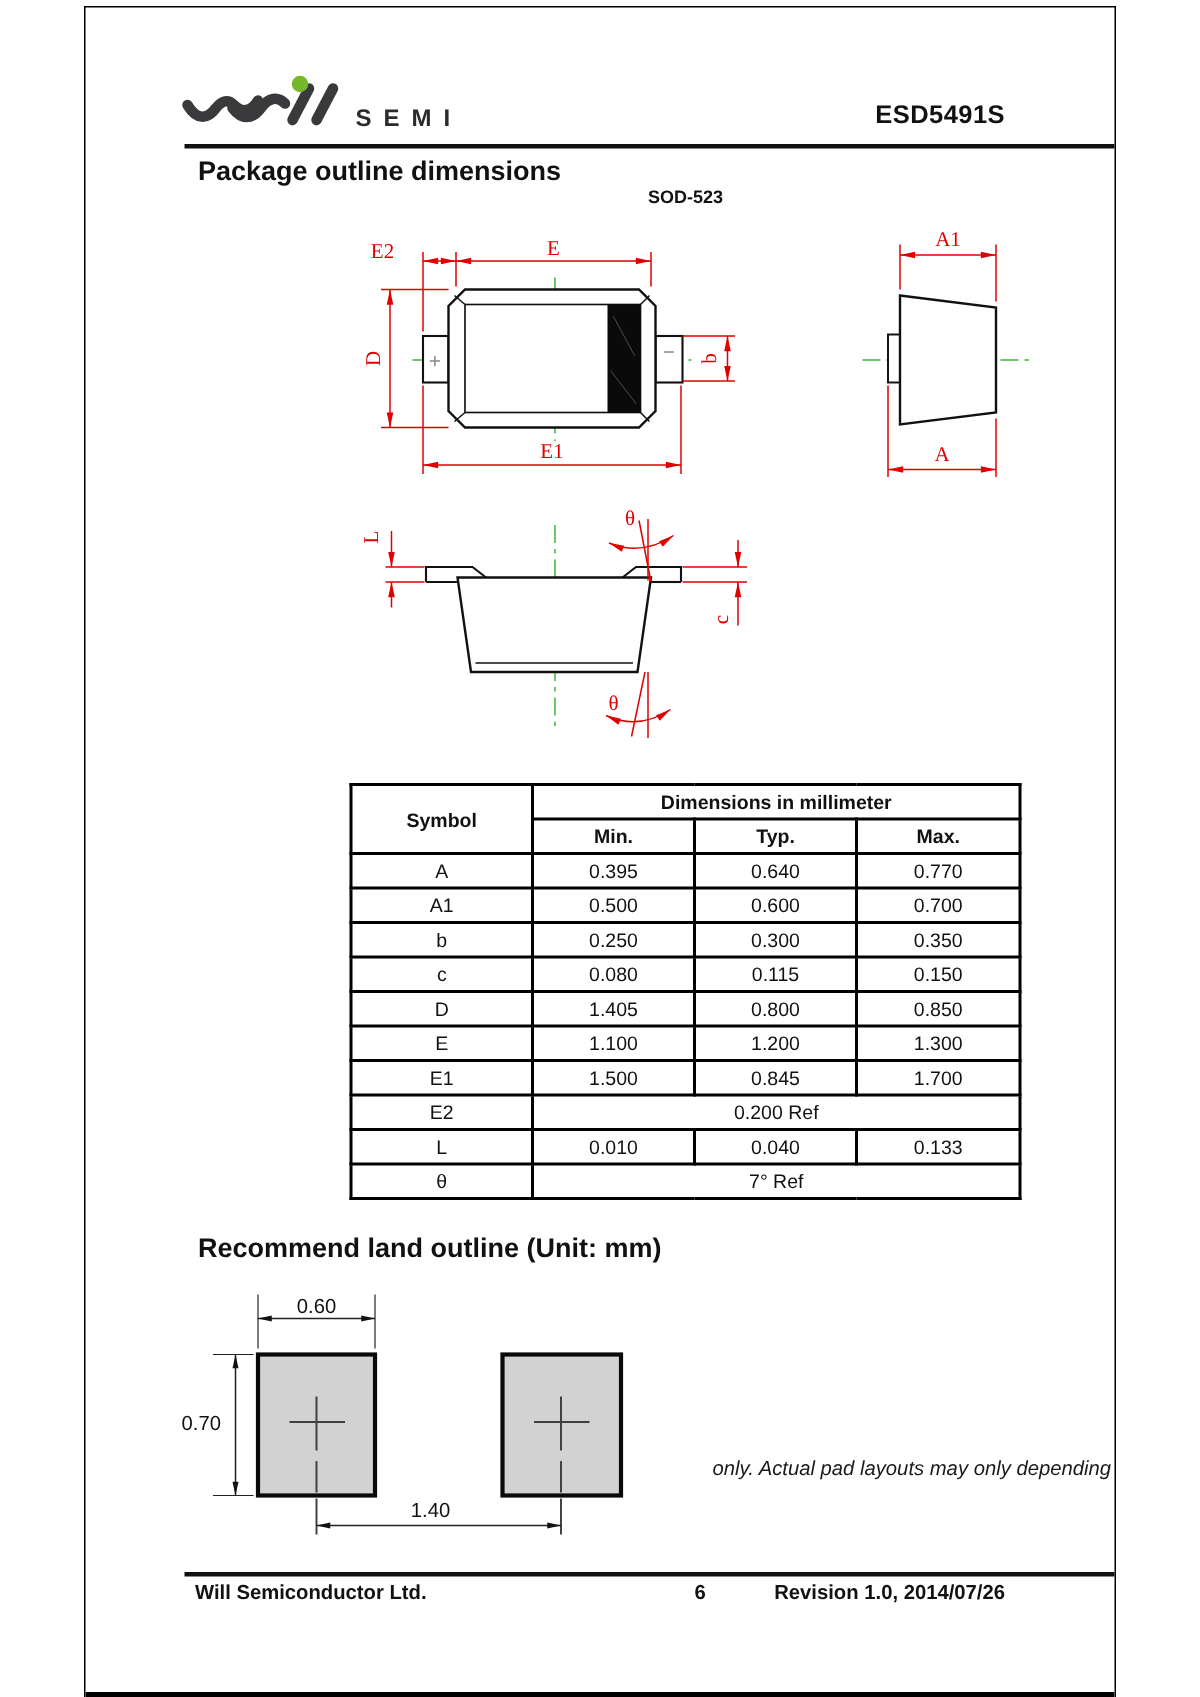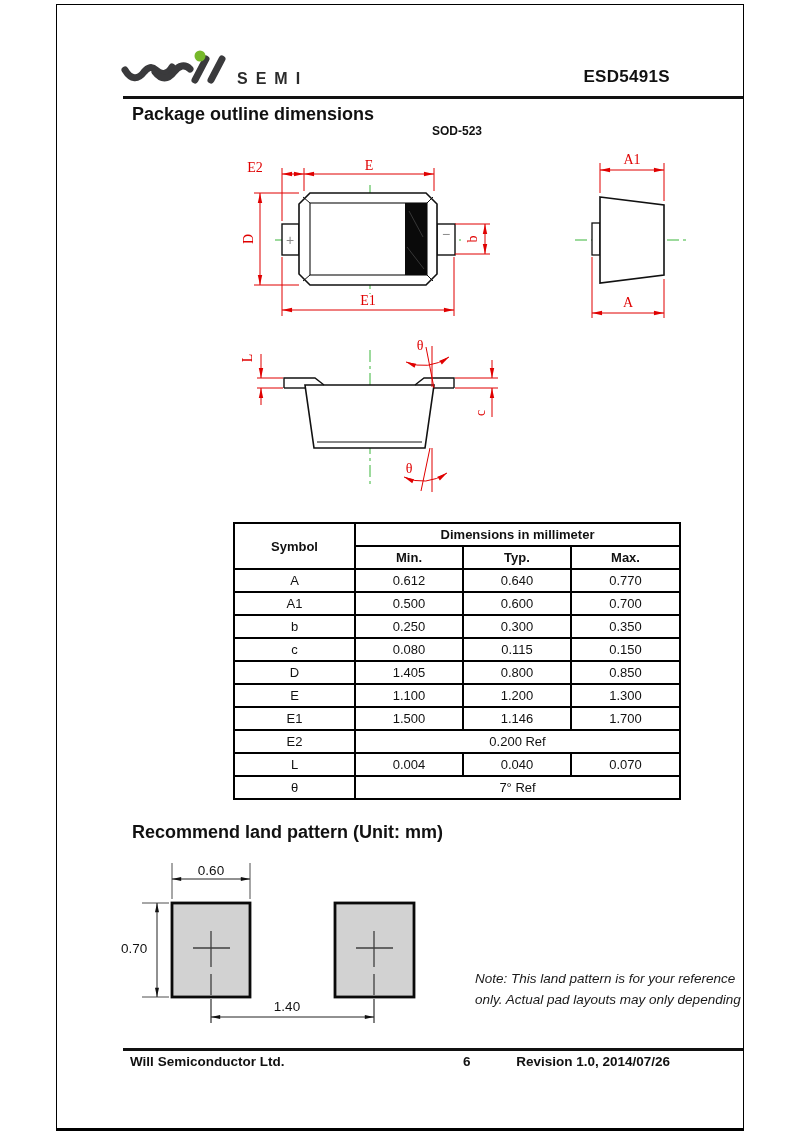--- a/index.html
+++ b/index.html
@@ -171,21 +171,21 @@
         </tr>
         <tr>
           <th>Min.</th>
           <th>Typ.</th>
           <th>Max.</th>
         </tr>
       </thead>
       <tbody>
           <tr>
             <td>A</td>
-            <td>0.612</td>
+            <td>0.395</td>
             <td>0.640</td>
             <td>0.770</td>
           </tr>
           <tr>
             <td>A1</td>
             <td>0.500</td>
             <td>0.600</td>
             <td>0.700</td>
           </tr>
           <tr>
@@ -208,42 +208,42 @@
           </tr>
           <tr>
             <td>E</td>
             <td>1.100</td>
             <td>1.200</td>
             <td>1.300</td>
           </tr>
           <tr>
             <td>E1</td>
             <td>1.500</td>
-            <td>1.146</td>
+            <td>0.845</td>
             <td>1.700</td>
           </tr>
           <tr>
             <td>E2</td>
             <td colspan="3">0.200 Ref</td>
           </tr>
           <tr>
             <td>L</td>
-            <td>0.004</td>
+            <td>0.010</td>
             <td>0.040</td>
-            <td>0.070</td>
+            <td>0.133</td>
           </tr>
           <tr>
             <td>θ</td>
             <td colspan="3">7° Ref</td>
           </tr>
         </tbody>
     </table>
   </div>
 
-  <div class="sec-title" style="left:75px;top:817px;">Recommend land pattern (Unit: mm)</div>
+  <div class="sec-title" style="left:75px;top:817px;">Recommend land outline (Unit: mm)</div>
 
   <svg class="abs" style="left:0;top:845px;" width="470" height="190" viewBox="0 845 470 190">
     <defs>
       <marker id="ab" viewBox="0 0 12 6" refX="11.5" refY="3" markerWidth="10" markerHeight="5" orient="auto-start-reverse">
         <path d="M0.5,0.6 L11.5,3 L0.5,5.4 Z" fill="#111"></path>
       </marker>
     </defs>
     <rect x="115" y="898" width="78" height="94" fill="#d2d2d2" stroke="#0a0a0a" stroke-width="2.8"></rect>
     <rect x="278" y="898" width="79" height="94" fill="#d2d2d2" stroke="#0a0a0a" stroke-width="2.8"></rect>
     <g stroke="#3f3f3f" stroke-width="1.3">
@@ -264,21 +264,20 @@
       <line x1="85" y1="992" x2="112" y2="992" stroke-width="0.8"></line>
       <line x1="100" y1="898" x2="100" y2="992" marker-start="url(#ab)" marker-end="url(#ab)"></line>
       <line x1="154" y1="1012" x2="317" y2="1012" marker-start="url(#ab)" marker-end="url(#ab)"></line>
     </g>
     <text class="sans" x="154" y="870" font-size="13.5" text-anchor="middle" fill="#111">0.60</text>
     <text class="sans" x="64" y="948" font-size="13.5" text-anchor="start" fill="#111">0.70</text>
     <text class="sans" x="230" y="1006" font-size="13.5" text-anchor="middle" fill="#111">1.40</text>
   </svg>
 
   <div class="note">
-      <div>Note: This land pattern is for your reference</div>
       <div>only. Actual pad layouts may only depending</div>
     </div>
 
   <div class="rule" style="left:66px;top:1043px;width:667px;"></div>
   <div class="footer-text" style="left:73px;text-align:center;">Will Semiconductor Ltd.</div>
   <div class="footer-text" style="left:406px;">6</div>
   <div class="footer-text" style="right:73px;">Revision 1.0, 2014/07/26</div>
 
   <div class="bottom-bar"></div>
 </div>

